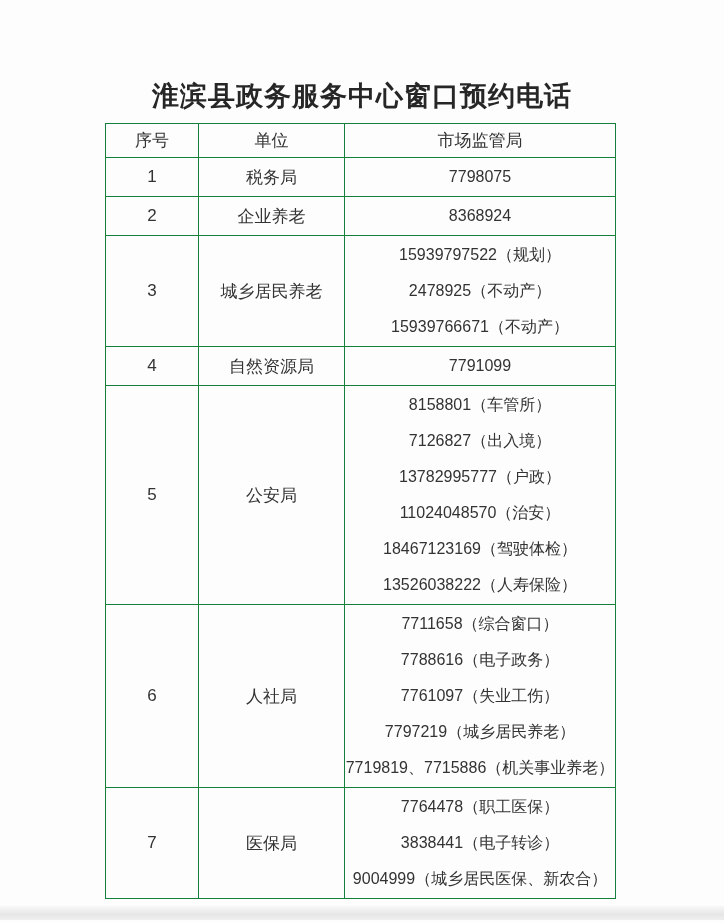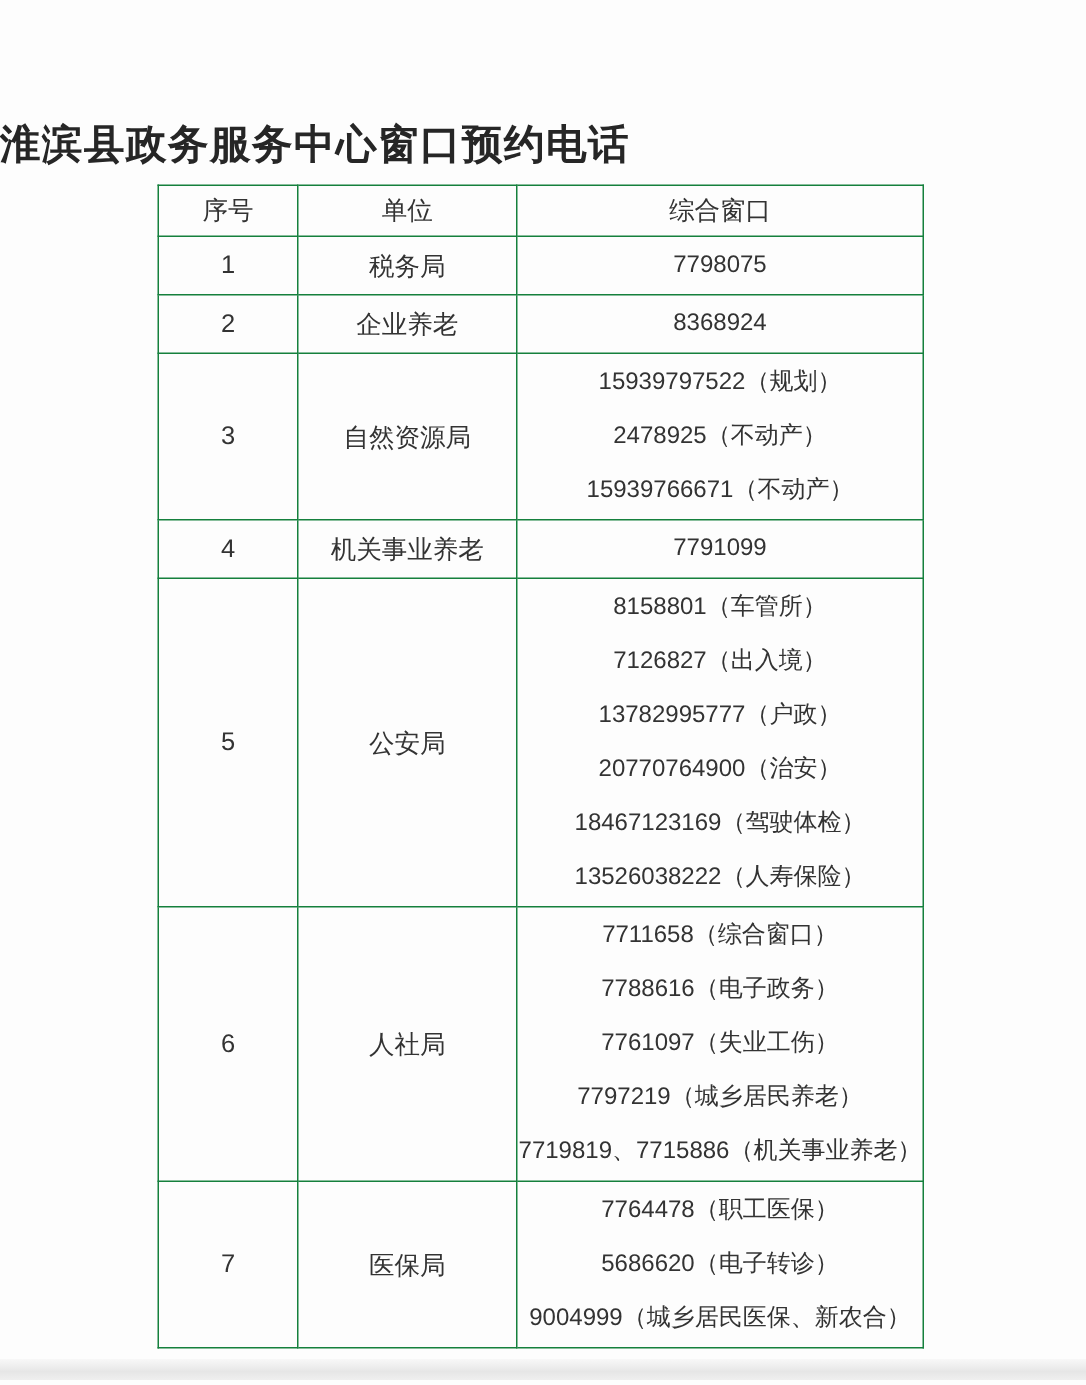--- a/index.html
+++ b/index.html
@@ -13,20 +13,21 @@
     background: #fdfdfd;
     font-family: "Liberation Sans", "DejaVu Sans", sans-serif;
     color: #333;
     overflow: hidden;
   }
   .page-title {
     position: absolute;
     top: 78px;
     left: 0;
     width: 724px;
+    text-align: center;
     font-size: 27px;
     font-weight: bold;
     color: #262626;
     letter-spacing: 1px;
   }
   table.phone-table {
     position: absolute;
     left: 105px;
     top: 123px;
     border-collapse: collapse;
@@ -80,82 +81,82 @@
 <table class="phone-table">
   <colgroup>
     <col class="col-seq">
     <col class="col-unit">
     <col class="col-phone">
   </colgroup>
   <thead>
     <tr>
       <th>序号</th>
       <th>单位</th>
-      <th>综合窗口</th>
+      <th>市场监管局</th>
     </tr>
   </thead>
   <tbody>
       <tr>
         <td class="seq-cell">1</td>
         <td class="unit-cell">税务局</td>
         <td class="phone-cell">
           <div class="phone-line">7798075</div>
         </td>
       </tr>
       <tr>
         <td class="seq-cell">2</td>
         <td class="unit-cell">企业养老</td>
         <td class="phone-cell">
           <div class="phone-line">8368924</div>
         </td>
       </tr>
       <tr>
         <td class="seq-cell">3</td>
-        <td class="unit-cell">自然资源局</td>
+        <td class="unit-cell">城乡居民养老</td>
         <td class="phone-cell">
           <div class="phone-line">15939797522（规划）</div>
           <div class="phone-line">2478925（不动产）</div>
           <div class="phone-line">15939766671（不动产）</div>
         </td>
       </tr>
       <tr>
         <td class="seq-cell">4</td>
-        <td class="unit-cell">机关事业养老</td>
+        <td class="unit-cell">自然资源局</td>
         <td class="phone-cell">
           <div class="phone-line">7791099</div>
         </td>
       </tr>
       <tr>
         <td class="seq-cell">5</td>
         <td class="unit-cell">公安局</td>
         <td class="phone-cell">
           <div class="phone-line">8158801（车管所）</div>
           <div class="phone-line">7126827（出入境）</div>
           <div class="phone-line">13782995777（户政）</div>
-          <div class="phone-line">20770764900（治安）</div>
+          <div class="phone-line">11024048570（治安）</div>
           <div class="phone-line">18467123169（驾驶体检）</div>
           <div class="phone-line">13526038222（人寿保险）</div>
         </td>
       </tr>
       <tr>
         <td class="seq-cell">6</td>
         <td class="unit-cell">人社局</td>
         <td class="phone-cell">
           <div class="phone-line">7711658（综合窗口）</div>
           <div class="phone-line">7788616（电子政务）</div>
           <div class="phone-line">7761097（失业工伤）</div>
           <div class="phone-line">7797219（城乡居民养老）</div>
           <div class="phone-line">7719819、7715886（机关事业养老）</div>
         </td>
       </tr>
       <tr>
         <td class="seq-cell">7</td>
         <td class="unit-cell">医保局</td>
         <td class="phone-cell">
           <div class="phone-line">7764478（职工医保）</div>
-          <div class="phone-line">5686620（电子转诊）</div>
+          <div class="phone-line">3838441（电子转诊）</div>
           <div class="phone-line">9004999（城乡居民医保、新农合）</div>
         </td>
       </tr>
     </tbody>
 </table>
 
 <div class="bottom-shadow"></div>
 
 </body></html>

